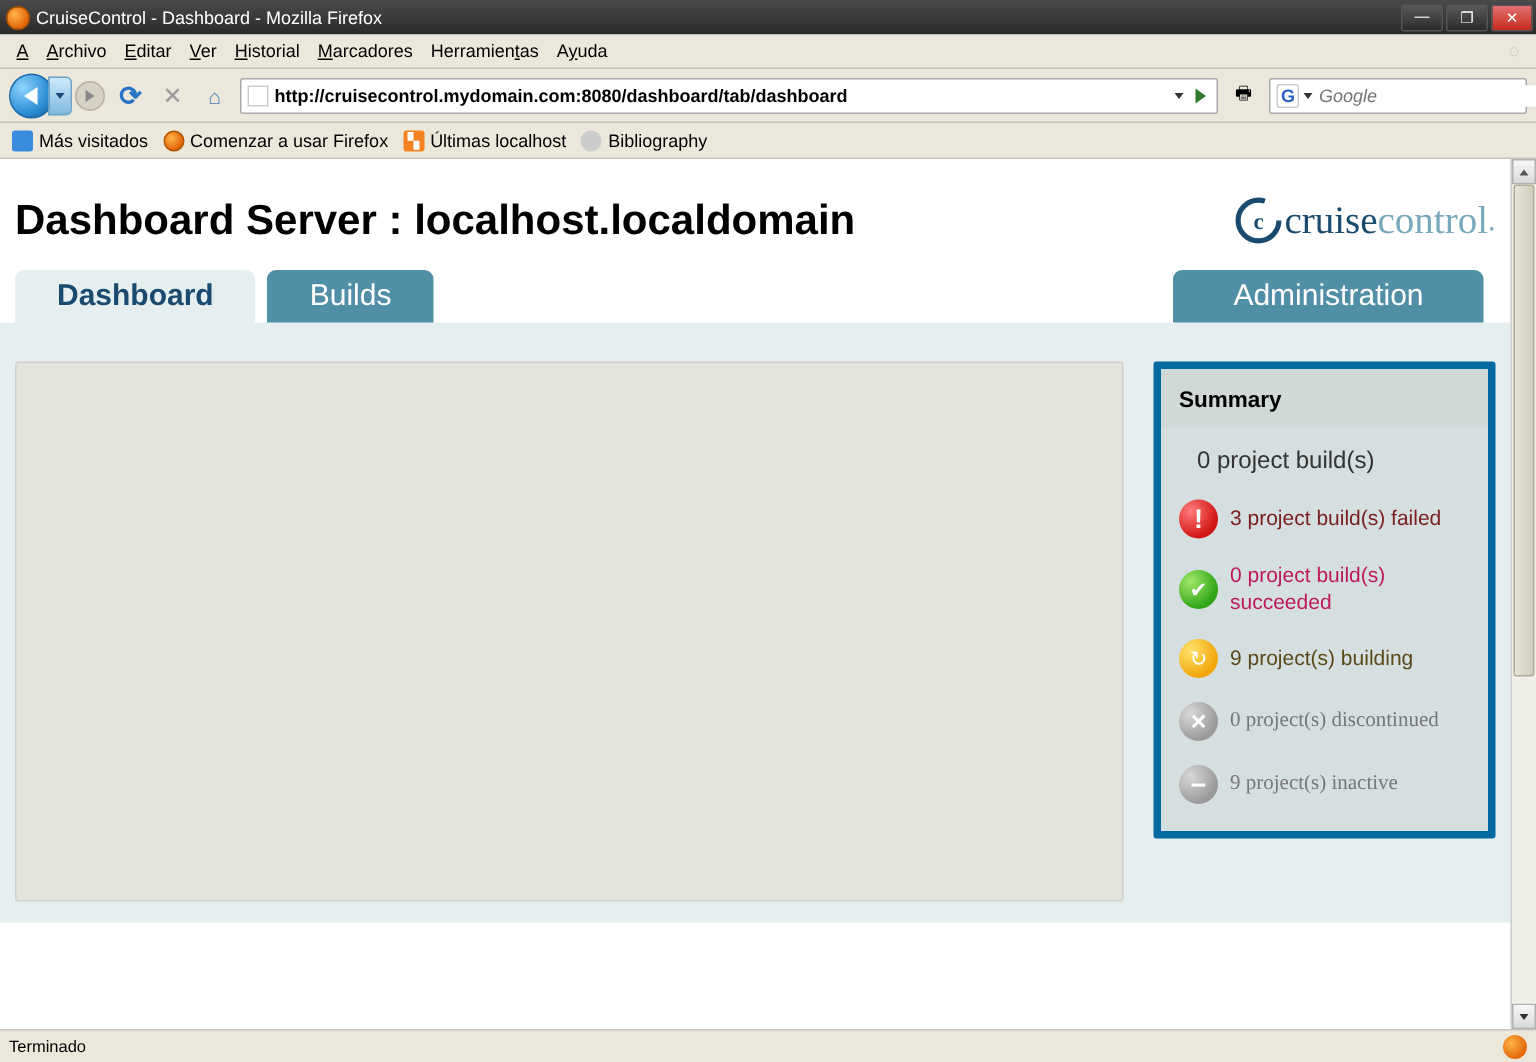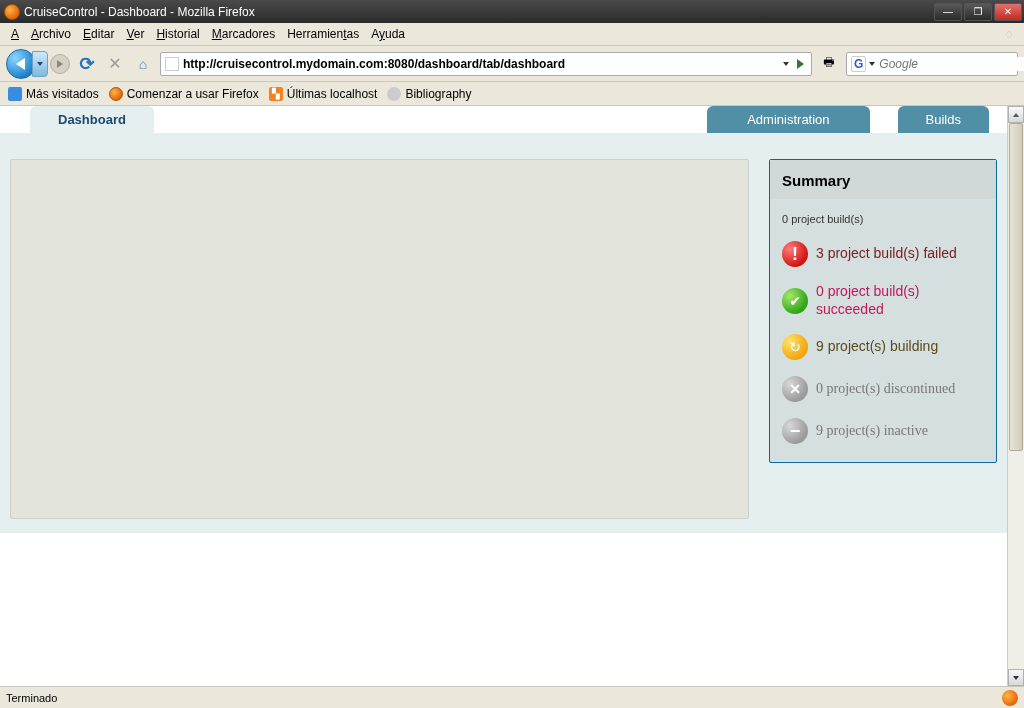--- a/index.html
+++ b/index.html
@@ -45,32 +45,32 @@
 .scrollbar-v { width: 17px; background: #f0f0f0; border-left:1px solid #ccc; display:flex; flex-direction:column; }
 .sb-btn { height:17px; background:linear-gradient(to bottom,#f8f8f8,#d8d8d8); border:1px solid #b0b0b0; display:flex;align-items:center;justify-content:center; }
 .sb-track { flex:1; background:#efefe8; position:relative; }
 .sb-thumb { position:absolute; top:0; left:1px; right:1px; height:60%; background:linear-gradient(to right,#e8e5d6,#d0ccbb); border:1px solid #b0aa97; border-radius:2px; }
 
 .page-header { padding: 24px 10px 16px 10px; display:flex; justify-content:space-between; align-items:center; }
 .page-title { font-family: Verdana, Arial, sans-serif; font-size: 28px; font-weight: bold; color:#000; }
 .logo { display:flex; align-items:center; font-family: Verdana; font-size:26px; color:#1a4a6e; }
 
 .tabs { display:flex; padding: 0 10px; }
-.tab { padding: 6px 28px; font-size: 13px; border-radius: 6px 6px 0 0; margin-right: 8px; margin-left: 20px; }
+.tab { padding: 6px 28px; font-size: 20px; border-radius: 6px 6px 0 0; margin-right: 8px; }
 .tab.active { background:#e6efef; color:#1a4a6e; font-weight:bold; }
 .tab.inactive { background:#508fa6; color:#fff; }
 .tab.admin { margin-left:auto; background:#508fa6; color:#fff; padding:6px 40px; }
 
 .content { display:flex; background:#e6efef; padding:0; height:400px; }
 .main-panel { flex:1; padding:26px 10px 10px 10px; }
 .empty-box { background:#e3e4dc; border:1px solid #d0d0c8; width:100%; height:360px; border-radius:2px; }
 .sidebar { width:248px; padding:26px 10px 0 10px; }
-.summary-box { background:#d6dfdf; border:1px solid #0369a1; border-radius:2px; padding:0 0 10px 0; }
+.summary-box { background:#d6dfdf; border:5px solid #0369a1; border-radius:2px; padding:0 0 10px 0; }
 .summary-title { font-weight:bold; font-size:15px; padding:12px 12px 10px 12px; background:#d0d8d8; }
-.summary-line { font-size:11px; color:#333; padding:14px 12px 8px 12px; }
+.summary-line { font-size:16px; color:#333; padding:14px 12px 8px 24px; }
 .status-row { display:flex; align-items:center; gap:8px; padding:8px 12px; }
 .status-icon { width:26px; height:26px; border-radius:50%; display:flex; align-items:center; justify-content:center; flex-shrink:0; }
 .status-text { font-size:14px; line-height:1.25; }
 .si-red { background: radial-gradient(circle at 30% 30%, #ff7b7b, #d11414 70%); }
 .si-green { background: radial-gradient(circle at 30% 30%, #a3e86a, #2fa516 70%); }
 .si-yellow { background: radial-gradient(circle at 30% 30%, #ffe36a, #f2a60c 70%); }
 .si-gray { background: radial-gradient(circle at 30% 30%, #d8d8d8, #9a9a9a 70%); }
 .txt-red { color:#7a2020; }
 .txt-green { color:#be185d; }
 .txt-brown { color:#5a4a1a; }
@@ -178,24 +178,36 @@
       <span>Últimas localhost</span>
     </div>
   <div class="bm">
       <span style="width:14px;height:14px;background:#ccc;border-radius:50%;"></span>
       <span>Bibliography</span>
     </div>
 </div>
 
 <div class="viewport">
   <div class="page">
+    <div class="page-header">
+      <div class="page-title">Dashboard Server : localhost.localdomain</div>
+      <div class="logo">
+        <svg width="34" height="34" viewBox="0 0 40 40">
+            <circle cx="20" cy="20" r="16" fill="none" stroke="#1a4a6e" stroke-width="4" stroke-dasharray="80 20"></circle>
+            <text x="20" y="27" text-anchor="middle" font-size="18" font-weight="bold" fill="#1a4a6e">c</text>
+          </svg>
+        <span style="color:#1a4a6e;">cruise</span>
+          <span style="color:#7aa8bd;">control</span>
+          <span style="color:#7aa8bd;font-size:20px;">.</span>
+      </div>
+    </div>
     <div class="tabs">
       <div class="tab active">Dashboard</div>
+      <div class="tab inactive">Builds</div>
       <div class="tab admin">Administration</div>
-      <div class="tab inactive">Builds</div>
     </div>
     <div class="content">
       <div class="main-panel">
         <div class="empty-box"></div>
       </div>
       <div class="sidebar">
         <div class="summary-box">
           <div class="summary-title">Summary</div>
           <div class="summary-line">0 project build(s)</div>
           <div class="status-row">

